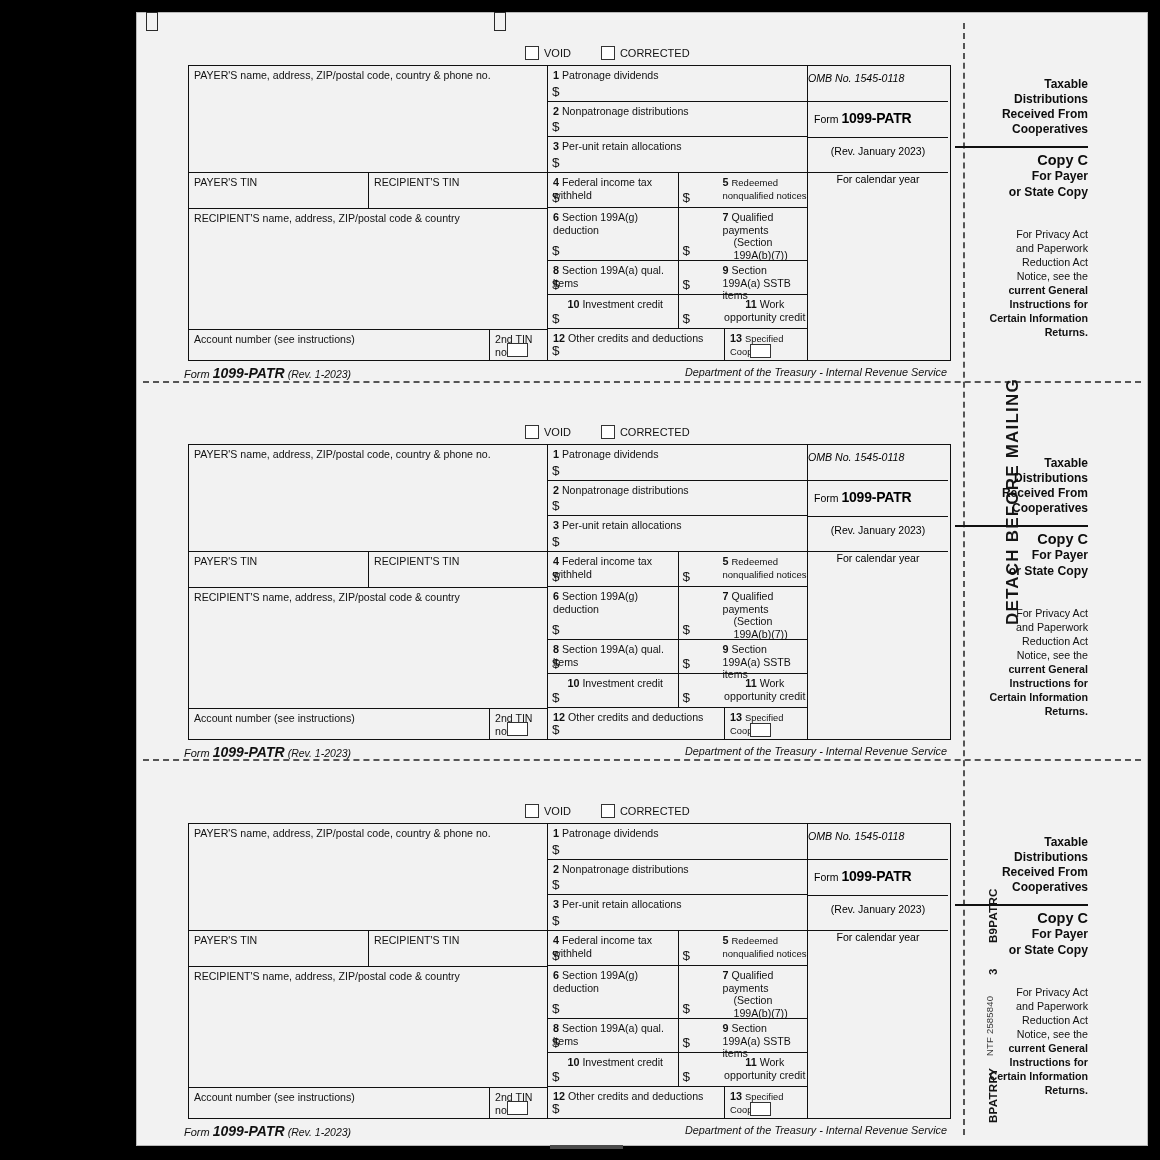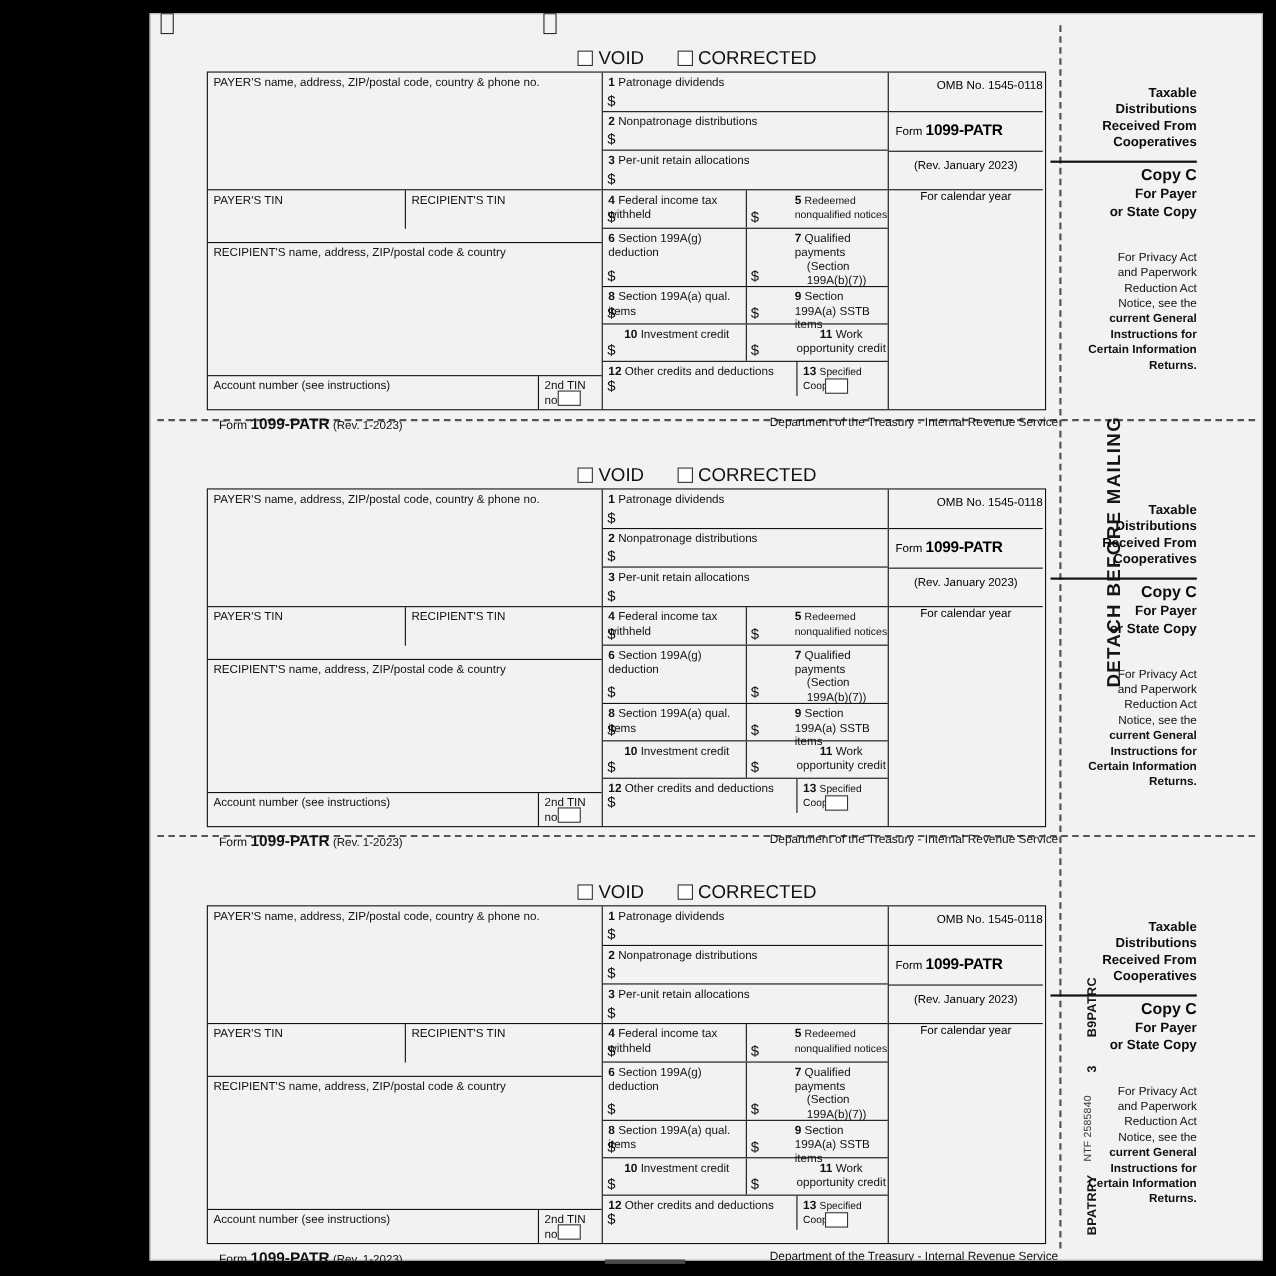--- a/index.html
+++ b/index.html
@@ -98,21 +98,21 @@
   .copy.c3 { top: 786px; }
 
   
   .voidrow {
     position: relative;
     height: 24px;
     margin-left: 50px;
     display: flex;
     align-items: center;
     padding-left: 338px;
-    font-size: 17px;
+    font-size: 11px;
     color: #111;
   }
   .voidrow .cbwrap { display: flex; align-items: center; }
   .voidrow .cbwrap + .cbwrap { margin-left: 30px; }
   .cbox {
     width: 14px; height: 14px;
     border: 1.4px solid #333;
     background: #fff;
     display: inline-block;
     margin-right: 5px;
@@ -148,21 +148,21 @@
     left: 4px; bottom: 1px;
     font-size: 13.5px; font-weight: 500;
     color: #111;
   }
 
   
   .payer-box   { height: 106px; }
   .tin-row     { display: flex; height: 36px; }
   .tin-a       { width: 179px; }
   .tin-b       { width: 179px; }
-  .recip-box   { height: 121px; margin-top: 12px; }
+  .recip-box   { height: 121px; }
   .acct-row    { display: flex; height: 31px; }
   .acct-a      { width: 300px; }
   .acct-b      { width: 58px; position: relative; }
   .tinbox {
     position: absolute;
     left: 17px; top: 13px;
     width: 21px; height: 14px;
     border: 1.3px solid #333;
     background: #fff;
   }
@@ -176,21 +176,21 @@
   .m8 { height: 33px; }
   .m10 { height: 33px; text-align: center; }
   .m12 { height: 31px; }
   .half { width: 50%; }
   .half2 { width: 50%; padding-left: 44px; }
 
   .mbox { display: flex; }
   .mbox > .c { position: relative; }
 
   
-  .omb1 { height: 35px; text-align: right; font-size: 10.6px; padding-top: 6px; }
+  .omb1 { height: 35px; text-align: left; font-size: 10.6px; padding-top: 6px; font-style: italic; }
   .omb2 { height: 36px; padding: 8px 0 0 6px; font-size: 10.5px; }
   .omb2 b { font-size: 14px; letter-spacing: -.2px; }
   .omb3 { height: 35px; text-align: center; font-size: 10.5px; padding-top: 7px; }
   .omb4 { height: 36px; text-align: center; font-size: 10.6px; padding-top: 0; }
 
   
   .titlecol {
     width: 141px;
     position: relative;
     padding-top: 12px;
@@ -209,26 +209,27 @@
   .copysub { font-size: 12.2px; font-weight: bold; color: #0d0d0d; line-height: 1.32; }
   .privacy {
     margin-top: 28px;
     font-size: 10.7px; line-height: 1.3; color: #111;
   }
   .privacy b { font-weight: bold; text-align: center; }
 
   
   .footer {
     position: relative;
-    margin-left: 62px;
+    margin-left: 47px;
     width: 763px;
     height: 22px;
     font-size: 11px;
     color: #111;
     padding-top: 4px;
+    font-style: italic;
   }
   .footer .fl { position: absolute; left: 0; top: 4px; }
   .footer .fl b { font-size: 14px; }
   .footer .fl .rev { font-size: 10.5px; }
   .footer .fr { position: absolute; right: 0; top: 5px; font-size: 10.8px; }
 </style>
 </head>
 <body>
 
 <div id="root">

